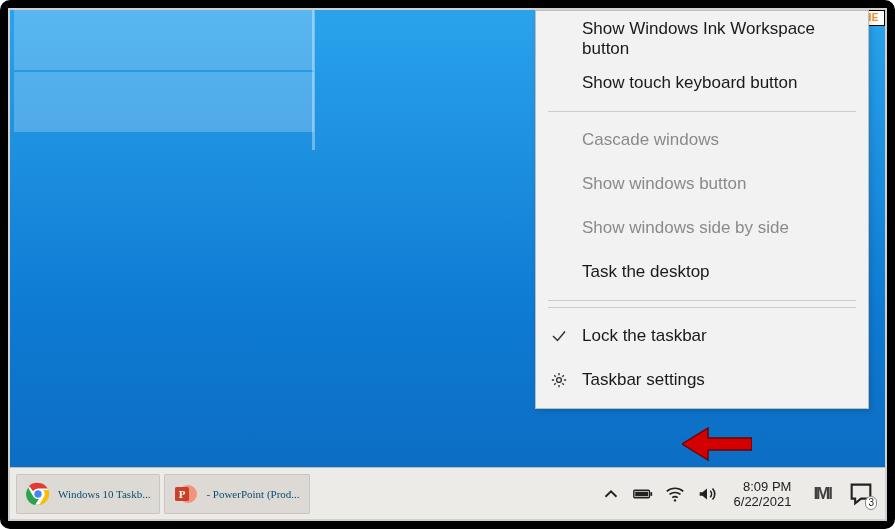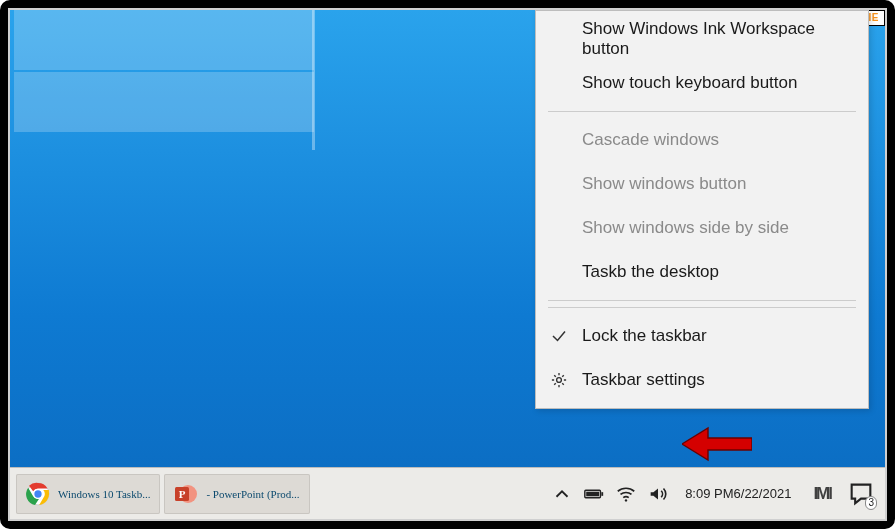--- a/index.html
+++ b/index.html
@@ -90,21 +90,21 @@
 
     .spacer { flex: 1; }
 
     .tray {
       display: flex; align-items: center;
       gap: 10px;
       padding-right: 4px;
     }
     .tray .ticon { width: 22px; height: 22px; display:flex; align-items:center; justify-content:center; color:#222; }
     .clock {
-      display: flex; flex-direction: row; align-items: flex-end;
+      display: flex; flex-direction: column; align-items: flex-end;
       font-size: 13px; line-height: 15px; color: #222;
       padding: 0 6px;
       text-align: right;
     }
     .mi {
       font-weight: 800; font-size: 17px; letter-spacing: -2px;
       color:#404040; padding: 0 6px;
     }
     .notif { position: relative; width: 28px; height: 28px; }
     .notif-badge {
@@ -157,21 +157,21 @@
       <div class="menu-item disabled">
         <span>Cascade windows</span>
       </div>
       <div class="menu-item disabled">
         <span>Show windows button</span>
       </div>
       <div class="menu-item disabled">
         <span>Show windows side by side</span>
       </div>
       <div class="menu-item">
-        <span>Taskb the desktop</span>
+        <span>Task the desktop</span>
       </div>
       <div class="menu-sep"></div>
       <div class="menu-sep"></div>
       <div class="menu-item">
         <span class="check-icon">
           <svg viewBox="0 0 24 24" fill="none" stroke="#333" stroke-width="2">
               <polyline points="4,12 10,18 20,6"></polyline>
             </svg>
         </span>
         <span>Lock the taskbar</span>

